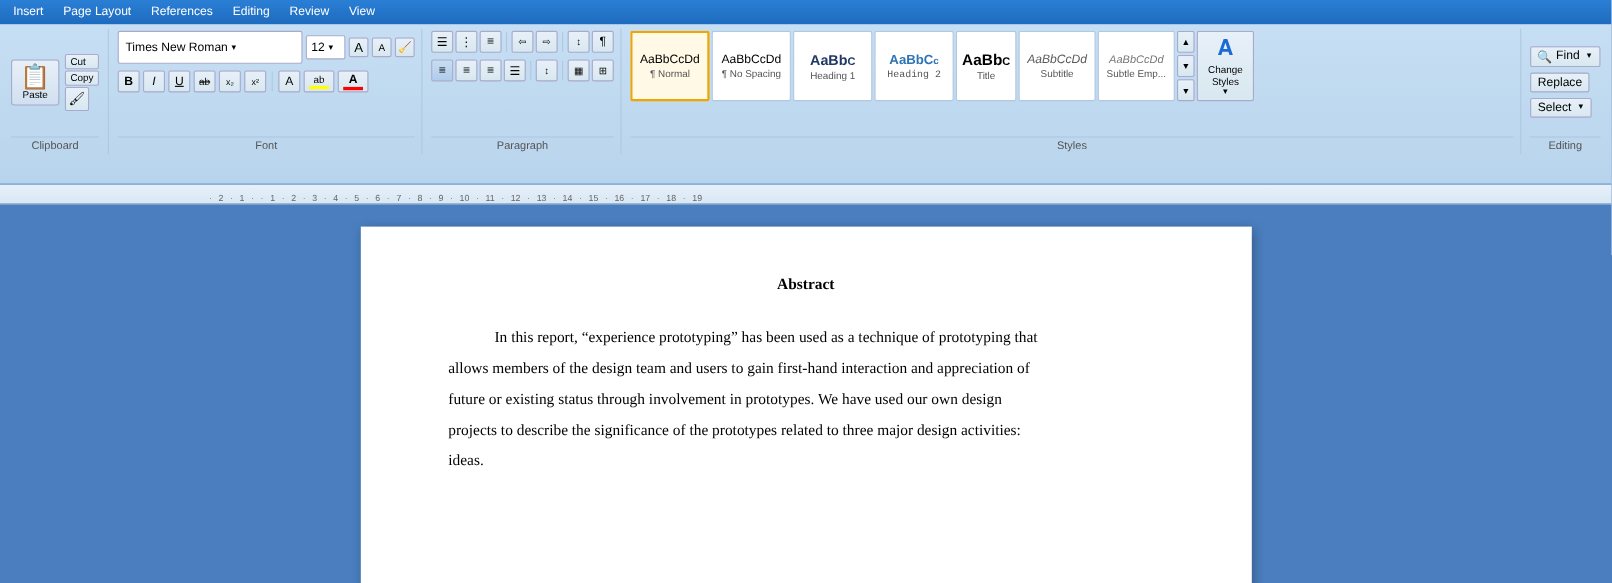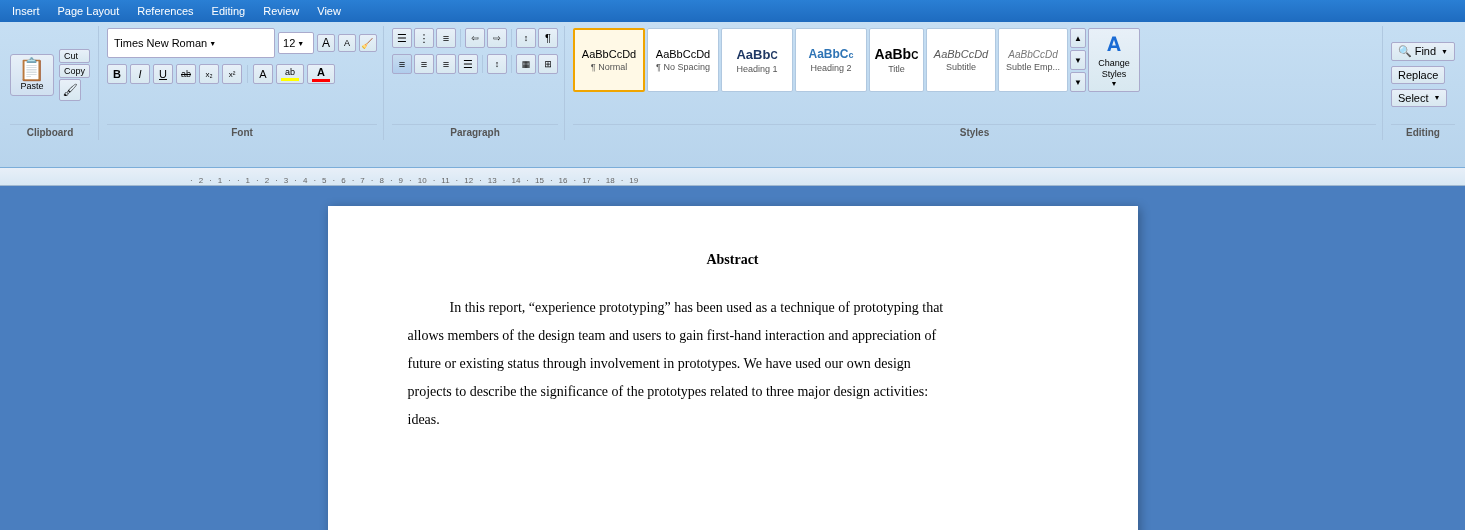--- a/index.html
+++ b/index.html
@@ -53,21 +53,20 @@
       flex: 1;
       gap: 3px;
     }
     .ribbon-group-label {
       font-size: 10px;
       color: #555;
       text-align: center;
       padding: 2px 0;
       border-top: 1px solid #b0c8e0;
       margin-top: 2px;
-      font-weight: bold;
     }
     .paste-btn {
       background: linear-gradient(to bottom, #e8f0f8, #d0e0f0);
       border: 1px solid #aac;
       border-radius: 3px;
       padding: 4px 6px;
       cursor: pointer;
       font-size: 9px;
       text-align: center;
       width: 44px;
@@ -428,21 +427,21 @@
           <div style="font-size:9px; color:#555;">¶ No Spacing</div>
         </div>
 
         <div class="style-item" style="min-width:72px;">
           <div class="style-heading1" style="margin-bottom:2px;">AaBb<span style="font-size:10px;">C</span></div>
           <div style="font-size:9px; color:#555;">Heading 1</div>
         </div>
 
         <div class="style-item" style="min-width:72px;">
           <div class="style-heading2" style="margin-bottom:2px;">AaBbC<span style="font-size:9px;">c</span></div>
-          <div style="font-size:9px; color:#555;">Heading 2</div>
+          <div style="font-size:9px; color:#555;font-family:Liberation Mono, monospace;">Heading 2</div>
         </div>
 
         <div class="style-item" style="min-width:55px;">
           <div class="style-title" style="font-size:14px; margin-bottom:2px;">AaBb<span style="font-size:10px;">C</span></div>
           <div style="font-size:9px; color:#555;">Title</div>
         </div>
 
         <div class="style-item" style="min-width:70px;">
           <div class="style-subtitle" style="margin-bottom:2px;">AaBbCcDd</div>
           <div style="font-size:9px; color:#555;">Subtitle</div>

